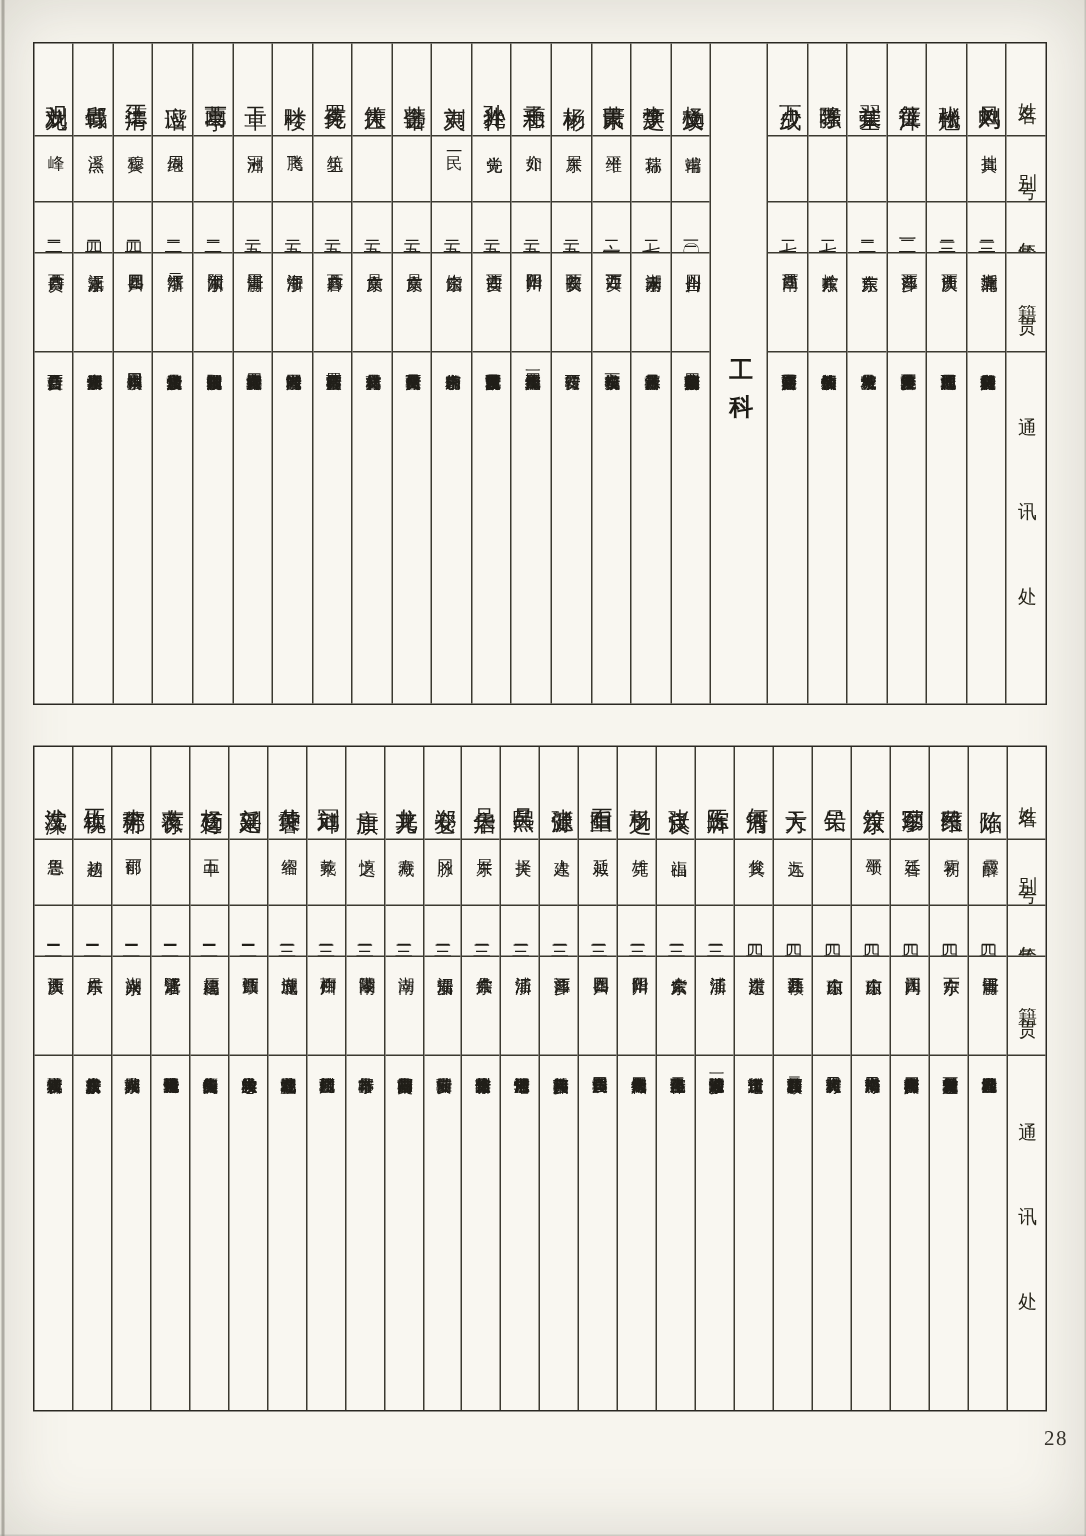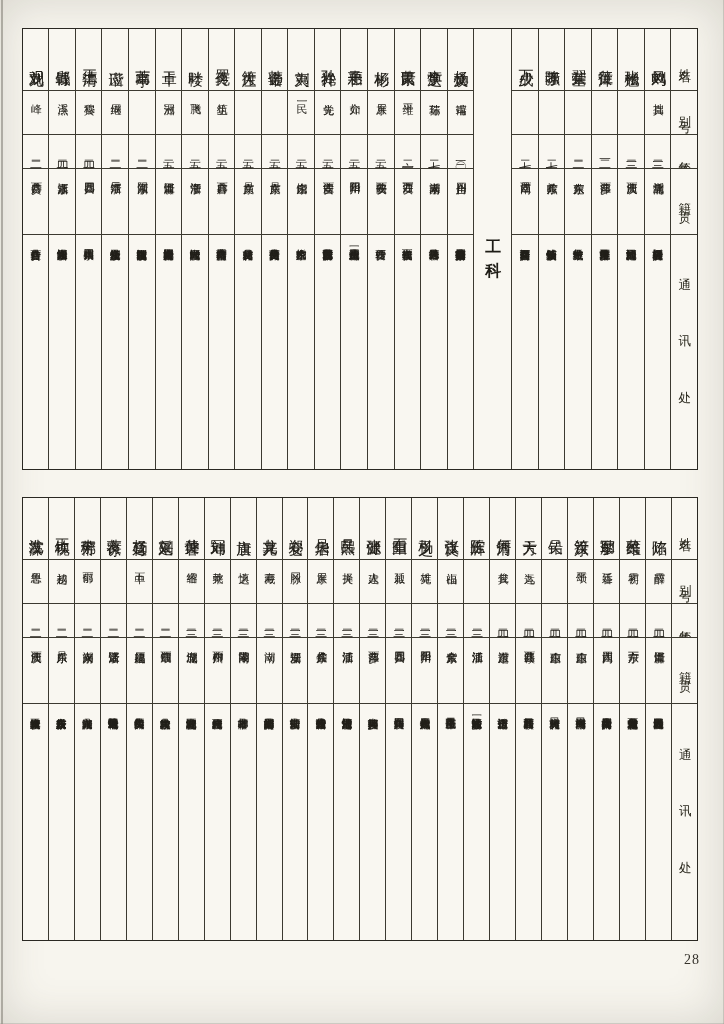--- a/index.html
+++ b/index.html
@@ -52,21 +52,21 @@
   .hcell .vt{font-size:12.5px;color:#262419;}
   .hv-name{letter-spacing:.9em;}
   .hv-alias{letter-spacing:.5em;}
   .hv-age{letter-spacing:.15em;}
   .hv-native{letter-spacing:.8em;}
   .hv-address{letter-spacing:4.5em;}
 
   .section-label{font-size:16px;letter-spacing:1.4em;font-weight:bold;color:#1e1c16;}
 
   .page-num{
-    position:absolute;right:24px;bottom:56px;
+    position:absolute;right:12px;bottom:56px;
     font-size:14px;color:#36332c;letter-spacing:1px;
   }
 </style>
 </head>
 <body>
 
 <div class="page">
   <div class="edge left"></div>
   <div class="edge right"></div>
   <div class="edge bottom"></div>

